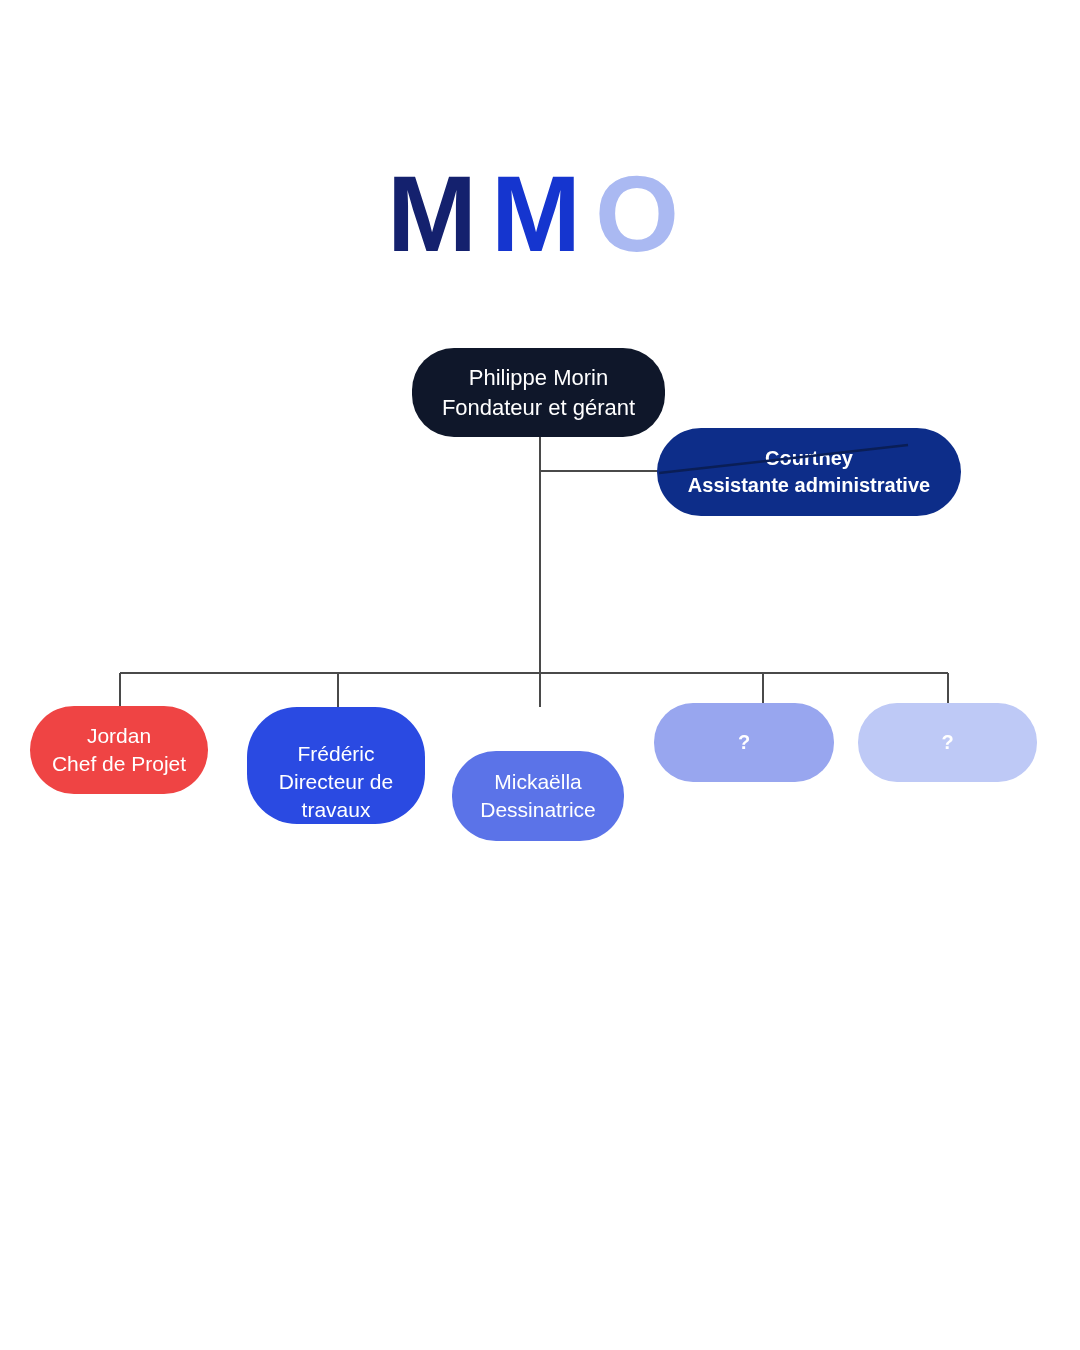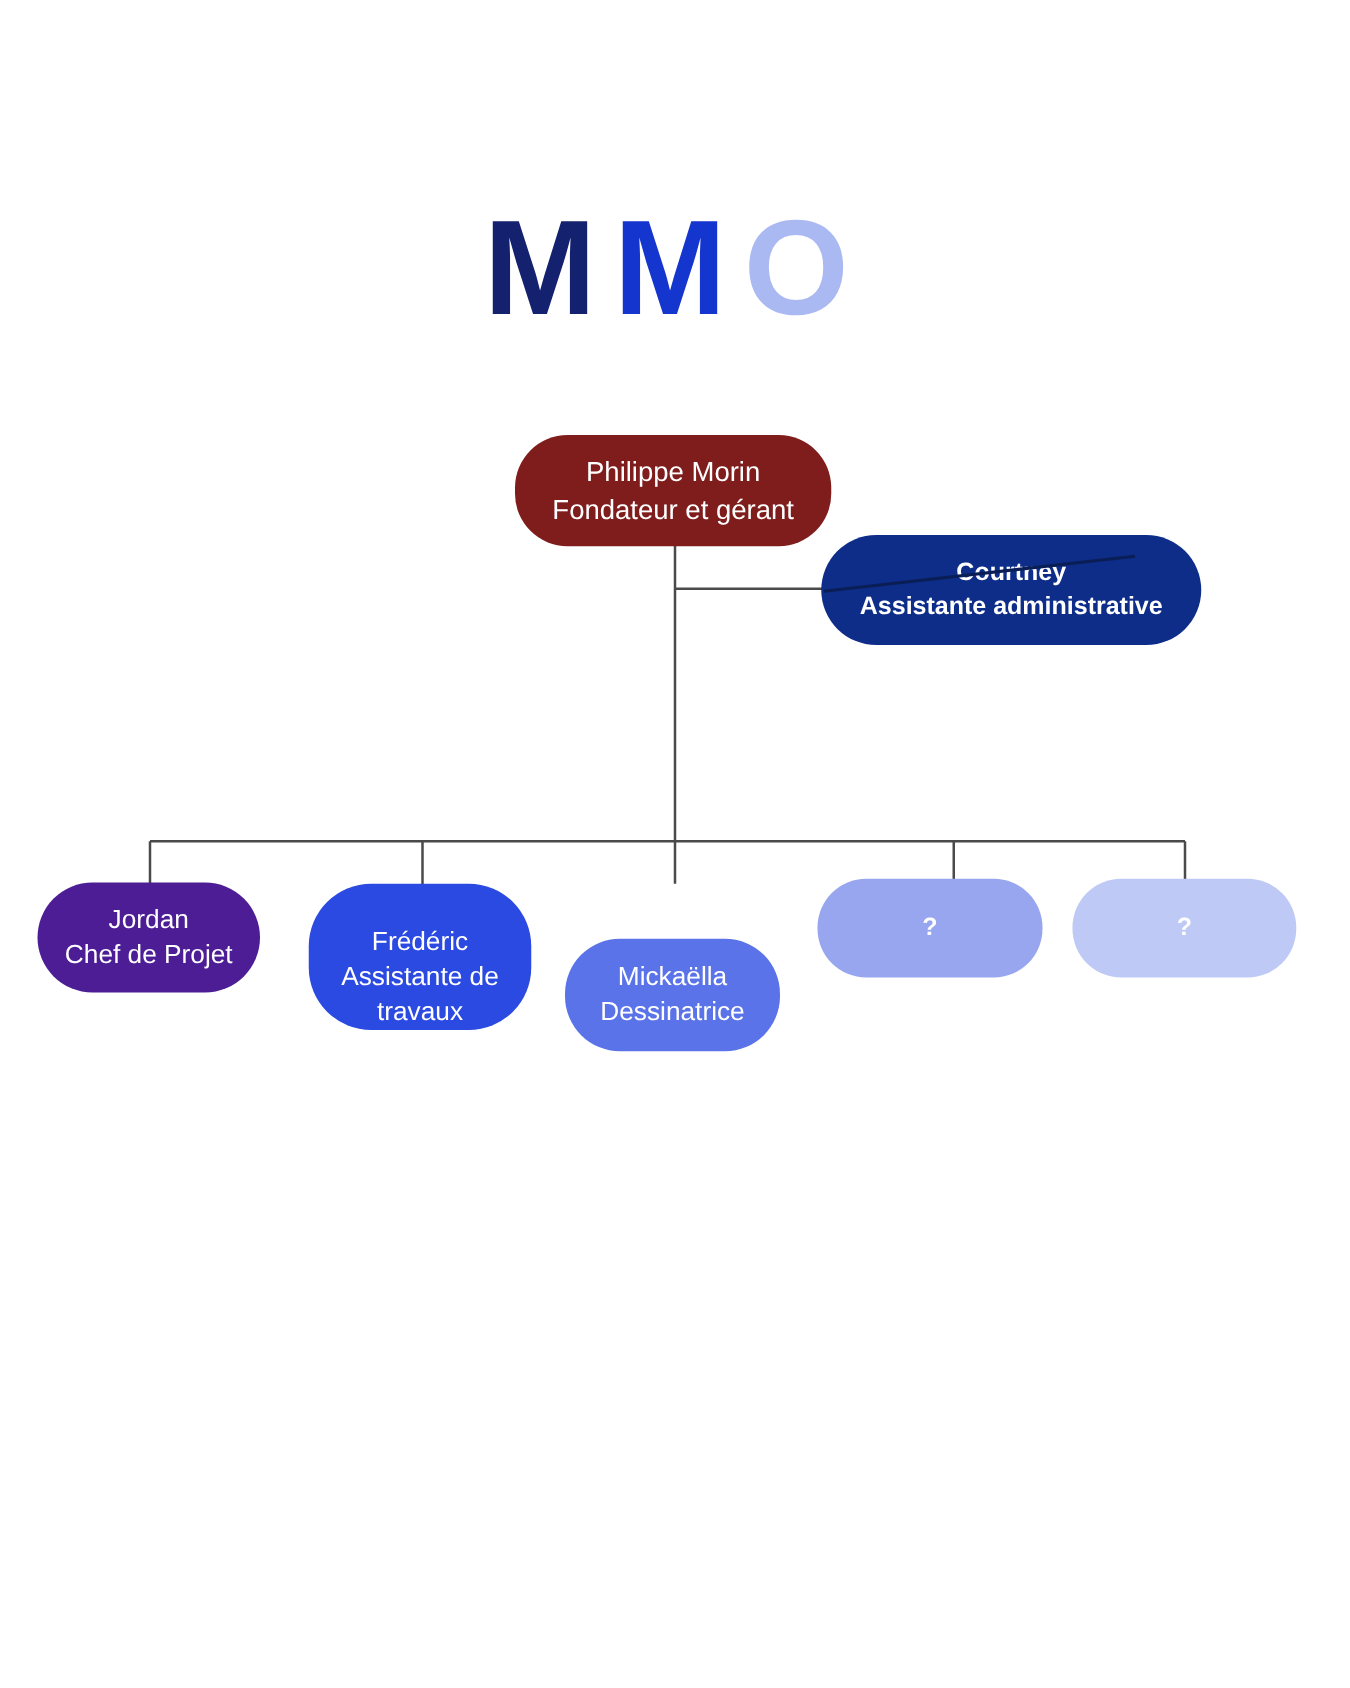--- a/index.html
+++ b/index.html
@@ -77,33 +77,33 @@
     <line x1="540" y1="673" x2="540" y2="707" stroke-width="2" style="stroke: rgb(74, 74, 74);"></line>
     <line x1="763" y1="673" x2="763" y2="705" stroke-width="2" style="stroke: rgb(74, 74, 74);"></line>
     <line x1="948" y1="673" x2="948" y2="705" stroke-width="2" style="stroke: rgb(74, 74, 74);"></line>
   </svg>
 
   <div class="node node-assistant" style="left: 657px; top: 428px; width: 304px; height: 88px; border-radius: 44px; background-color: rgb(13, 45, 137); color: rgb(255, 255, 255);">
     <div class="line1">Courtney</div>
     <div class="line2">Assistante administrative</div>
   </div>
 
-  <div class="node node-root" style="left: 412px; top: 348px; width: 253px; height: 89px; border-radius: 42px; background-color: #7f1d1d; color: rgb(255, 255, 255);">
+  <div class="node node-root" style="left: 412px; top: 348px; width: 253px; height: 89px; border-radius: 42px; background-color: #0f172a; color: rgb(255, 255, 255);">
     <div class="line1">Philippe Morin</div>
     <div class="line2">Fondateur et gérant</div>
   </div>
 
-  <div class="node node-report" style="left: 30px; top: 706px; width: 178px; height: 88px; border-radius: 44px; background-color: #4c1d95; color: rgb(255, 255, 255);">
+  <div class="node node-report" style="left: 30px; top: 706px; width: 178px; height: 88px; border-radius: 44px; background-color: #ef4444; color: rgb(255, 255, 255);">
     <div class="line1">Jordan</div>
     <div class="line2">Chef de Projet</div>
   </div>
 
   <div class="node node-report" style="left: 247px; top: 707px; width: 178px; height: 117px; border-radius: 50px; padding: 0px 13px; background-color: rgb(42, 74, 226); color: rgb(255, 255, 255); justify-content: flex-end;">
     <div class="line1">Frédéric</div>
-    <div class="line2">Assistante de travaux</div>
+    <div class="line2">Directeur de travaux</div>
   </div>
 
   <div class="node node-report" style="left: 452px; top: 705px; width: 172px; height: 90px; border-radius: 44px; background-color: rgb(91, 115, 232); color: rgb(255, 255, 255); margin-top: 46px;">
     <div class="line1">Mickaëlla</div>
     <div class="line2">Dessinatrice</div>
   </div>
 
   <div class="node node-unknown" style="left: 654px; top: 703px; width: 180px; height: 79px; border-radius: 39px; background-color: rgb(152, 166, 239); color: rgb(255, 255, 255);">
     <div class="line1">?</div>
   </div>

